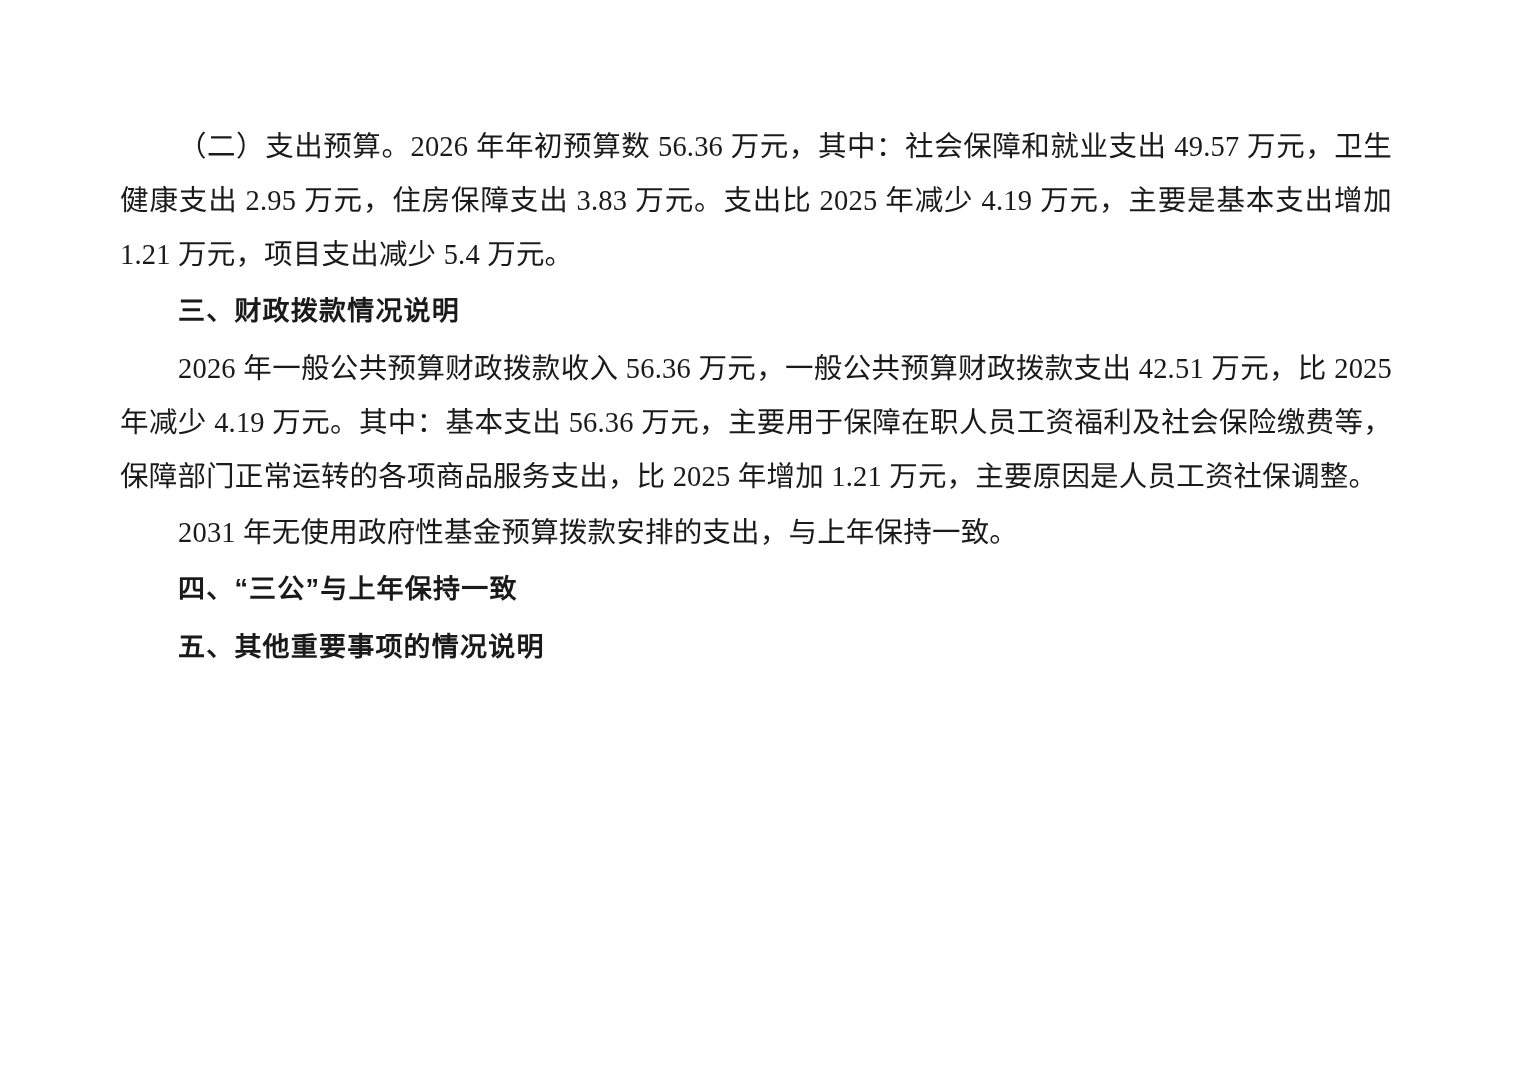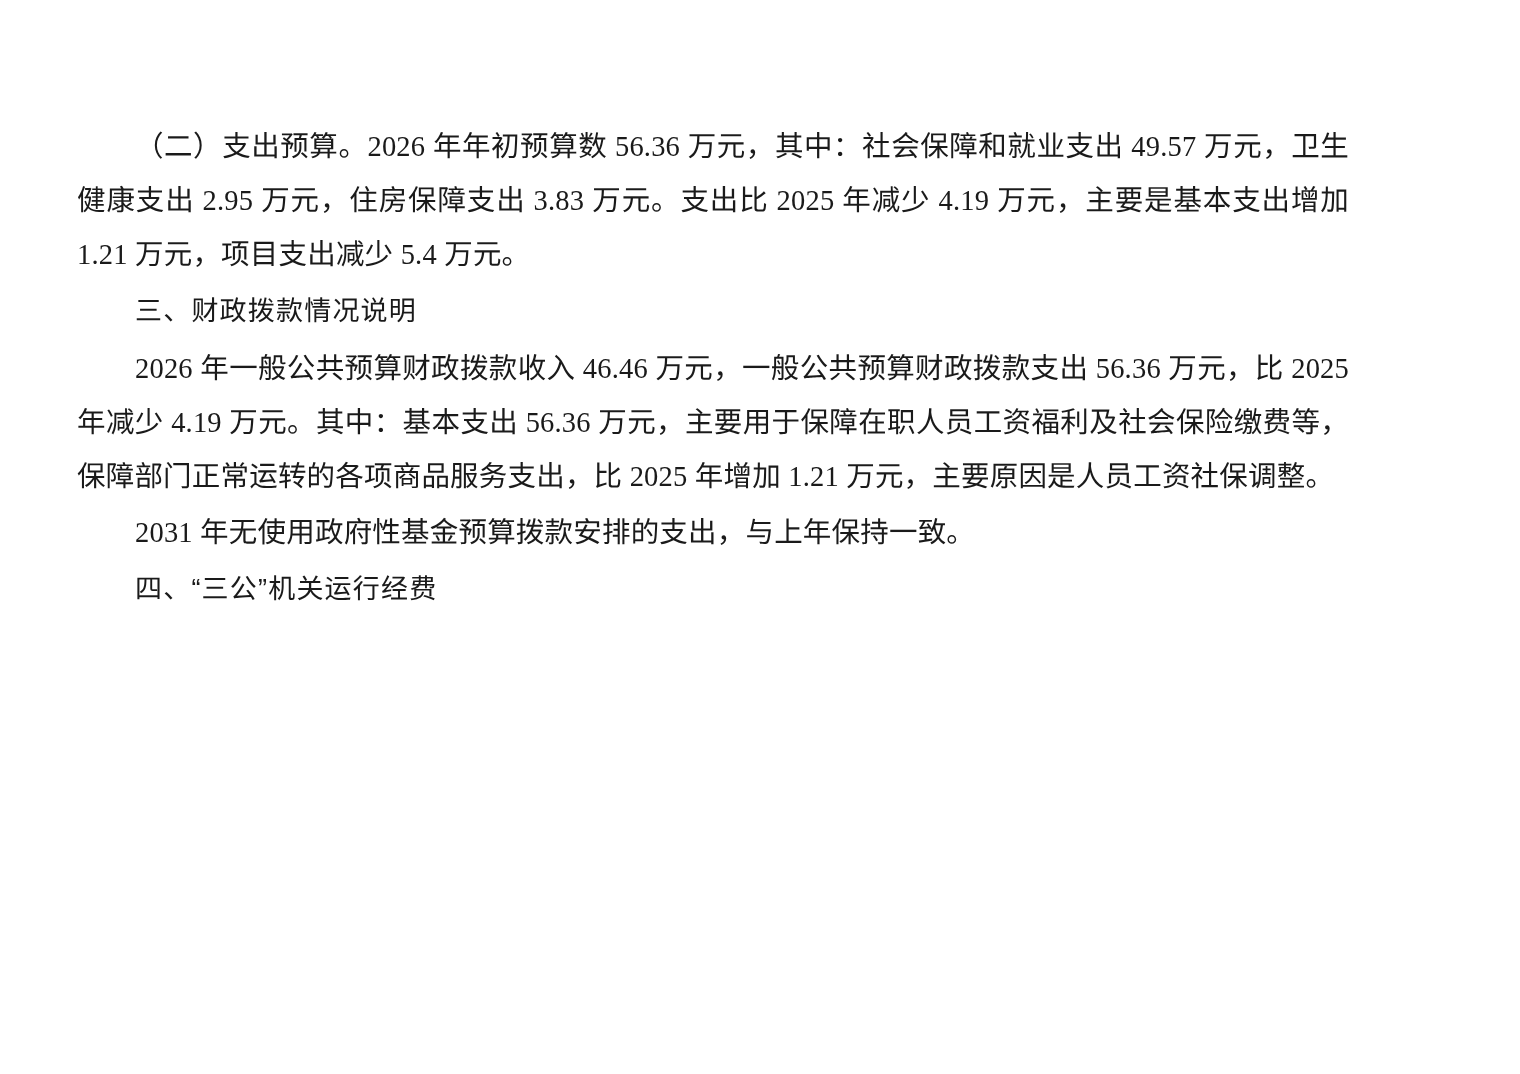--- a/index.html
+++ b/index.html
@@ -11,58 +11,59 @@
     width: 1520px;
     height: 1074px;
     font-family: "Liberation Serif", "DejaVu Serif", serif;
     color: #1a1a1a;
     overflow: hidden;
   }
   .page {
     box-sizing: border-box;
     width: 1520px;
     height: 1020px;
-    padding: 120px 120px 20px 77px;
+    padding: 120px 120px 20px 120px;
   }
   .doc-body {
     width: 1272px;
   }
   p {
     margin: 0 0 2px 0;
     font-size: 28.5px;
     line-height: 54px;
     text-align: justify;
     text-justify: inter-ideograph;
     letter-spacing: 0.2px;
   }
   p.indent {
     text-indent: 58px;
   }
   p.heading {
-    font-weight: 400;
+    font-weight: 700;
     text-indent: 58px;
     font-family: "Liberation Sans", "DejaVu Sans", sans-serif;
     letter-spacing: 1.2px;
     font-size: 27px;
     margin-bottom: 4px;
   }
 </style>
 </head>
 <body>
 
 <div class="page">
   <div class="doc-body">
 
     <p class="indent">（二）支出预算。2026 年年初预算数 56.36 万元，其中：社会保障和就业支出 49.57 万元，卫生健康支出 2.95 万元，住房保障支出 3.83 万元。支出比 2025 年减少 4.19 万元，主要是基本支出增加 1.21 万元，项目支出减少 5.4 万元。</p>
 
     <p class="heading">三、财政拨款情况说明</p>
 
-    <p class="indent">2026 年一般公共预算财政拨款收入 46.46 万元，一般公共预算财政拨款支出 56.36 万元，比 2025 年减少 4.19 万元。其中：基本支出 56.36 万元，主要用于保障在职人员工资福利及社会保险缴费等，保障部门正常运转的各项商品服务支出，比 2025 年增加 1.21 万元，主要原因是人员工资社保调整。</p>
+    <p class="indent">2026 年一般公共预算财政拨款收入 56.36 万元，一般公共预算财政拨款支出 42.51 万元，比 2025 年减少 4.19 万元。其中：基本支出 56.36 万元，主要用于保障在职人员工资福利及社会保险缴费等，保障部门正常运转的各项商品服务支出，比 2025 年增加 1.21 万元，主要原因是人员工资社保调整。</p>
 
     <p class="indent">2031 年无使用政府性基金预算拨款安排的支出，与上年保持一致。</p>
 
-    <p class="heading">四、“三公”机关运行经费</p>
+    <p class="heading">四、“三公”与上年保持一致</p>
 
 
+    <p class="heading">五、其他重要事项的情况说明</p>
 
 
   </div>
 </div>
 
 </body></html>

